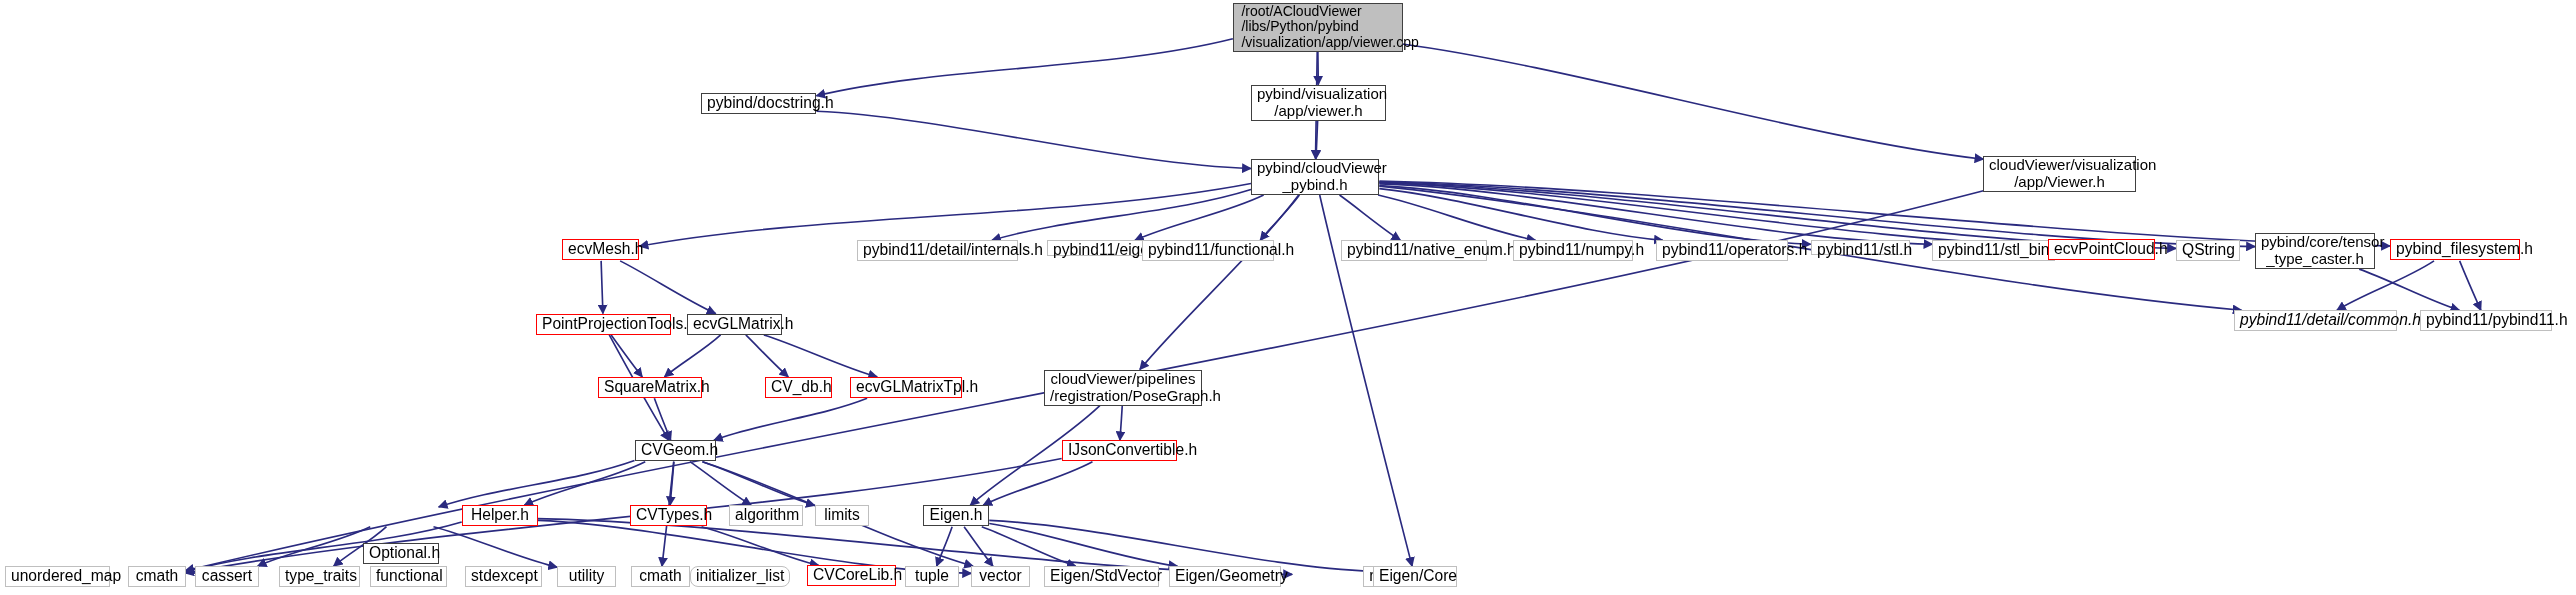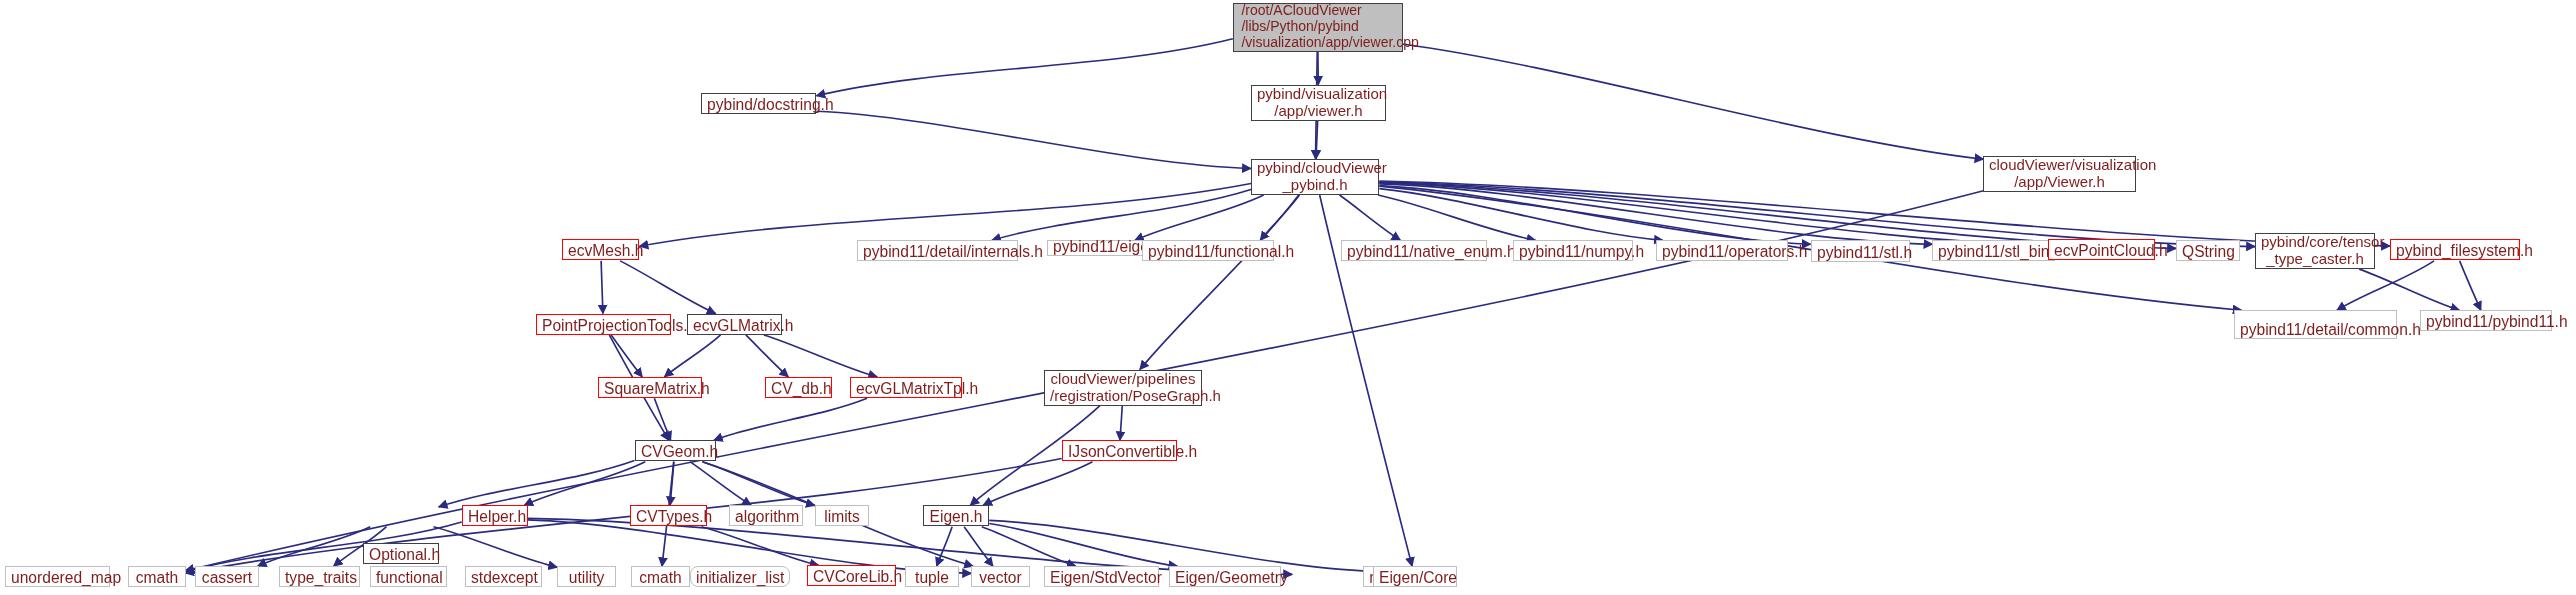--- a/index.html
+++ b/index.html
@@ -9,28 +9,28 @@
     height:595px;
     background:#ffffff;
     font-family:"Liberation Sans", sans-serif;
     overflow:hidden;
   }
   svg.edges{position:absolute;left:0;top:0;width:2576px;height:595px;}
   .node{
     position:absolute;
     box-sizing:border-box;
     display:flex;
-    align-items:flex-end;
+    align-items:flex-start;
     justify-content:center;
     text-align:center;
     line-height:1.12;
     white-space:pre;
     background:#ffffff;
     border:0.8px solid #bfbfbf;
-    color:#7f1d1d;
+    color:#000000;
     font-size:15.6px;
     padding:0 5px;
     z-index:5;
   }
   .node.black{border:0.8px solid #404040;}
   .node.red{border:1.6px solid #ff0000;}
   .node.root{background:#bfbfbf;border:0.8px solid #404040;justify-content:flex-start;text-align:left;padding-left:7.4px;}
   .node .lbl{display:block;width:100%;}
 </style>
 </head>
@@ -115,40 +115,40 @@
 _pybind.h</span></div>
       <div class="node black" style="left: 1983px; top: 156px; width: 153px; height: 36px; font-size: 15px;"><span class="lbl">cloudViewer/visualization
 /app/Viewer.h</span></div>
       <div class="node red" style="left: 562px; top: 239px; width: 77px; height: 21.4px;"><span class="lbl">ecvMesh.h</span></div>
       <div class="node " style="left: 857px; top: 240px; width: 161px; height: 21.4px;"><span class="lbl">pybind11/detail/internals.h</span></div>
       <div class="node " style="left: 1047px; top: 240px; width: 115px; height: 16px;"><span class="lbl">pybind11/eigen.h</span></div>
       <div class="node " style="left: 1142px; top: 240px; width: 132px; height: 21.4px;"><span class="lbl">pybind11/functional.h</span></div>
       <div class="node " style="left: 1341px; top: 240px; width: 146px; height: 21.4px;"><span class="lbl">pybind11/native_enum.h</span></div>
       <div class="node " style="left: 1513px; top: 240px; width: 120px; height: 21.4px;"><span class="lbl">pybind11/numpy.h</span></div>
       <div class="node " style="left: 1656px; top: 240px; width: 132px; height: 21.4px;"><span class="lbl">pybind11/operators.h</span></div>
-      <div class="node " style="left: 1811px; top: 240px; width: 99px; height: 22px;"><span class="lbl">pybind11/stl.h</span></div>
+      <div class="node " style="left: 1811px; top: 240px; width: 99px; height: 15px;"><span class="lbl">pybind11/stl.h</span></div>
       <div class="node " style="left: 1932px; top: 240px; width: 123px; height: 21.4px;"><span class="lbl">pybind11/stl_bind.h</span></div>
       <div class="node red" style="left: 2048px; top: 239px; width: 107px; height: 21.4px;"><span class="lbl">ecvPointCloud.h</span></div>
       <div class="node " style="left: 2176px; top: 240px; width: 64px; height: 21.4px;"><span class="lbl">QString</span></div>
       <div class="node black" style="left: 2255px; top: 233px; width: 120px; height: 36px; font-size: 15px;"><span class="lbl">pybind/core/tensor
 _type_caster.h</span></div>
       <div class="node red" style="left: 2390px; top: 239px; width: 130px; height: 21.4px;"><span class="lbl">pybind_filesystem.h</span></div>
       <div class="node red" style="left: 536px; top: 314px; width: 135px; height: 21.4px;"><span class="lbl">PointProjectionTools.h</span></div>
       <div class="node black" style="left: 687px; top: 314px; width: 95px; height: 21.4px;"><span class="lbl">ecvGLMatrix.h</span></div>
-      <div class="node " style="left: 2234px; top: 310px; width: 163px; height: 29px;"><span class="lbl">pybind11/detail/common.h</span></div>
+      <div class="node " style="left: 2234px; top: 310px; width: 163px; height: 21px; font-style: italic;"><span class="lbl">pybind11/detail/common.h</span></div>
       <div class="node " style="left: 2420px; top: 310px; width: 132px; height: 21.4px;"><span class="lbl">pybind11/pybind11.h</span></div>
       <div class="node red" style="left: 598px; top: 377px; width: 104px; height: 21.4px;"><span class="lbl">SquareMatrix.h</span></div>
       <div class="node red" style="left: 765px; top: 377px; width: 67px; height: 21.4px;"><span class="lbl">CV_db.h</span></div>
       <div class="node red" style="left: 850px; top: 377px; width: 112px; height: 21.4px;"><span class="lbl">ecvGLMatrixTpl.h</span></div>
       <div class="node black" style="left: 1044px; top: 370px; width: 158px; height: 36px; font-size: 15px;"><span class="lbl">cloudViewer/pipelines
 /registration/PoseGraph.h</span></div>
       <div class="node black" style="left: 635px; top: 440px; width: 81px; height: 21.4px;"><span class="lbl">CVGeom.h</span></div>
       <div class="node red" style="left: 1062px; top: 440px; width: 115px; height: 21.4px;"><span class="lbl">IJsonConvertible.h</span></div>
       <div class="node black" style="left: 363px; top: 505px; width: 76px; height: 21.4px; margin-top: 38px;"><span class="lbl">Optional.h</span></div>
-      <div class="node red" style="left: 462px; top: 505px; width: 66px; height: 21.4px;"><span class="lbl">Helper.h</span></div>
+      <div class="node red" style="left: 462px; top: 505px; width: 76px; height: 21.4px;"><span class="lbl">Helper.h</span></div>
       <div class="node red" style="left: 630px; top: 505px; width: 77px; height: 21.4px;"><span class="lbl">CVTypes.h</span></div>
       <div class="node " style="left: 729px; top: 505px; width: 74px; height: 21.4px;"><span class="lbl">algorithm</span></div>
       <div class="node " style="left: 815px; top: 505px; width: 54px; height: 21.4px;"><span class="lbl">limits</span></div>
       <div class="node black" style="left: 923px; top: 505px; width: 66px; height: 21.4px;"><span class="lbl">Eigen.h</span></div>
       <div class="node " style="left: 5px; top: 566px; width: 105px; height: 21.4px;"><span class="lbl">unordered_map</span></div>
       <div class="node " style="left: 128px; top: 566px; width: 58px; height: 21.4px;"><span class="lbl">cmath</span></div>
       <div class="node " style="left: 195px; top: 566px; width: 64px; height: 21.4px;"><span class="lbl">cassert</span></div>
       <div class="node " style="left: 279px; top: 566px; width: 81px; height: 21.4px;"><span class="lbl">type_traits</span></div>
       <div class="node " style="left: 370px; top: 566px; width: 77px; height: 21.4px;"><span class="lbl">functional</span></div>
       <div class="node " style="left: 465px; top: 566px; width: 77px; height: 21.4px;"><span class="lbl">stdexcept</span></div>

